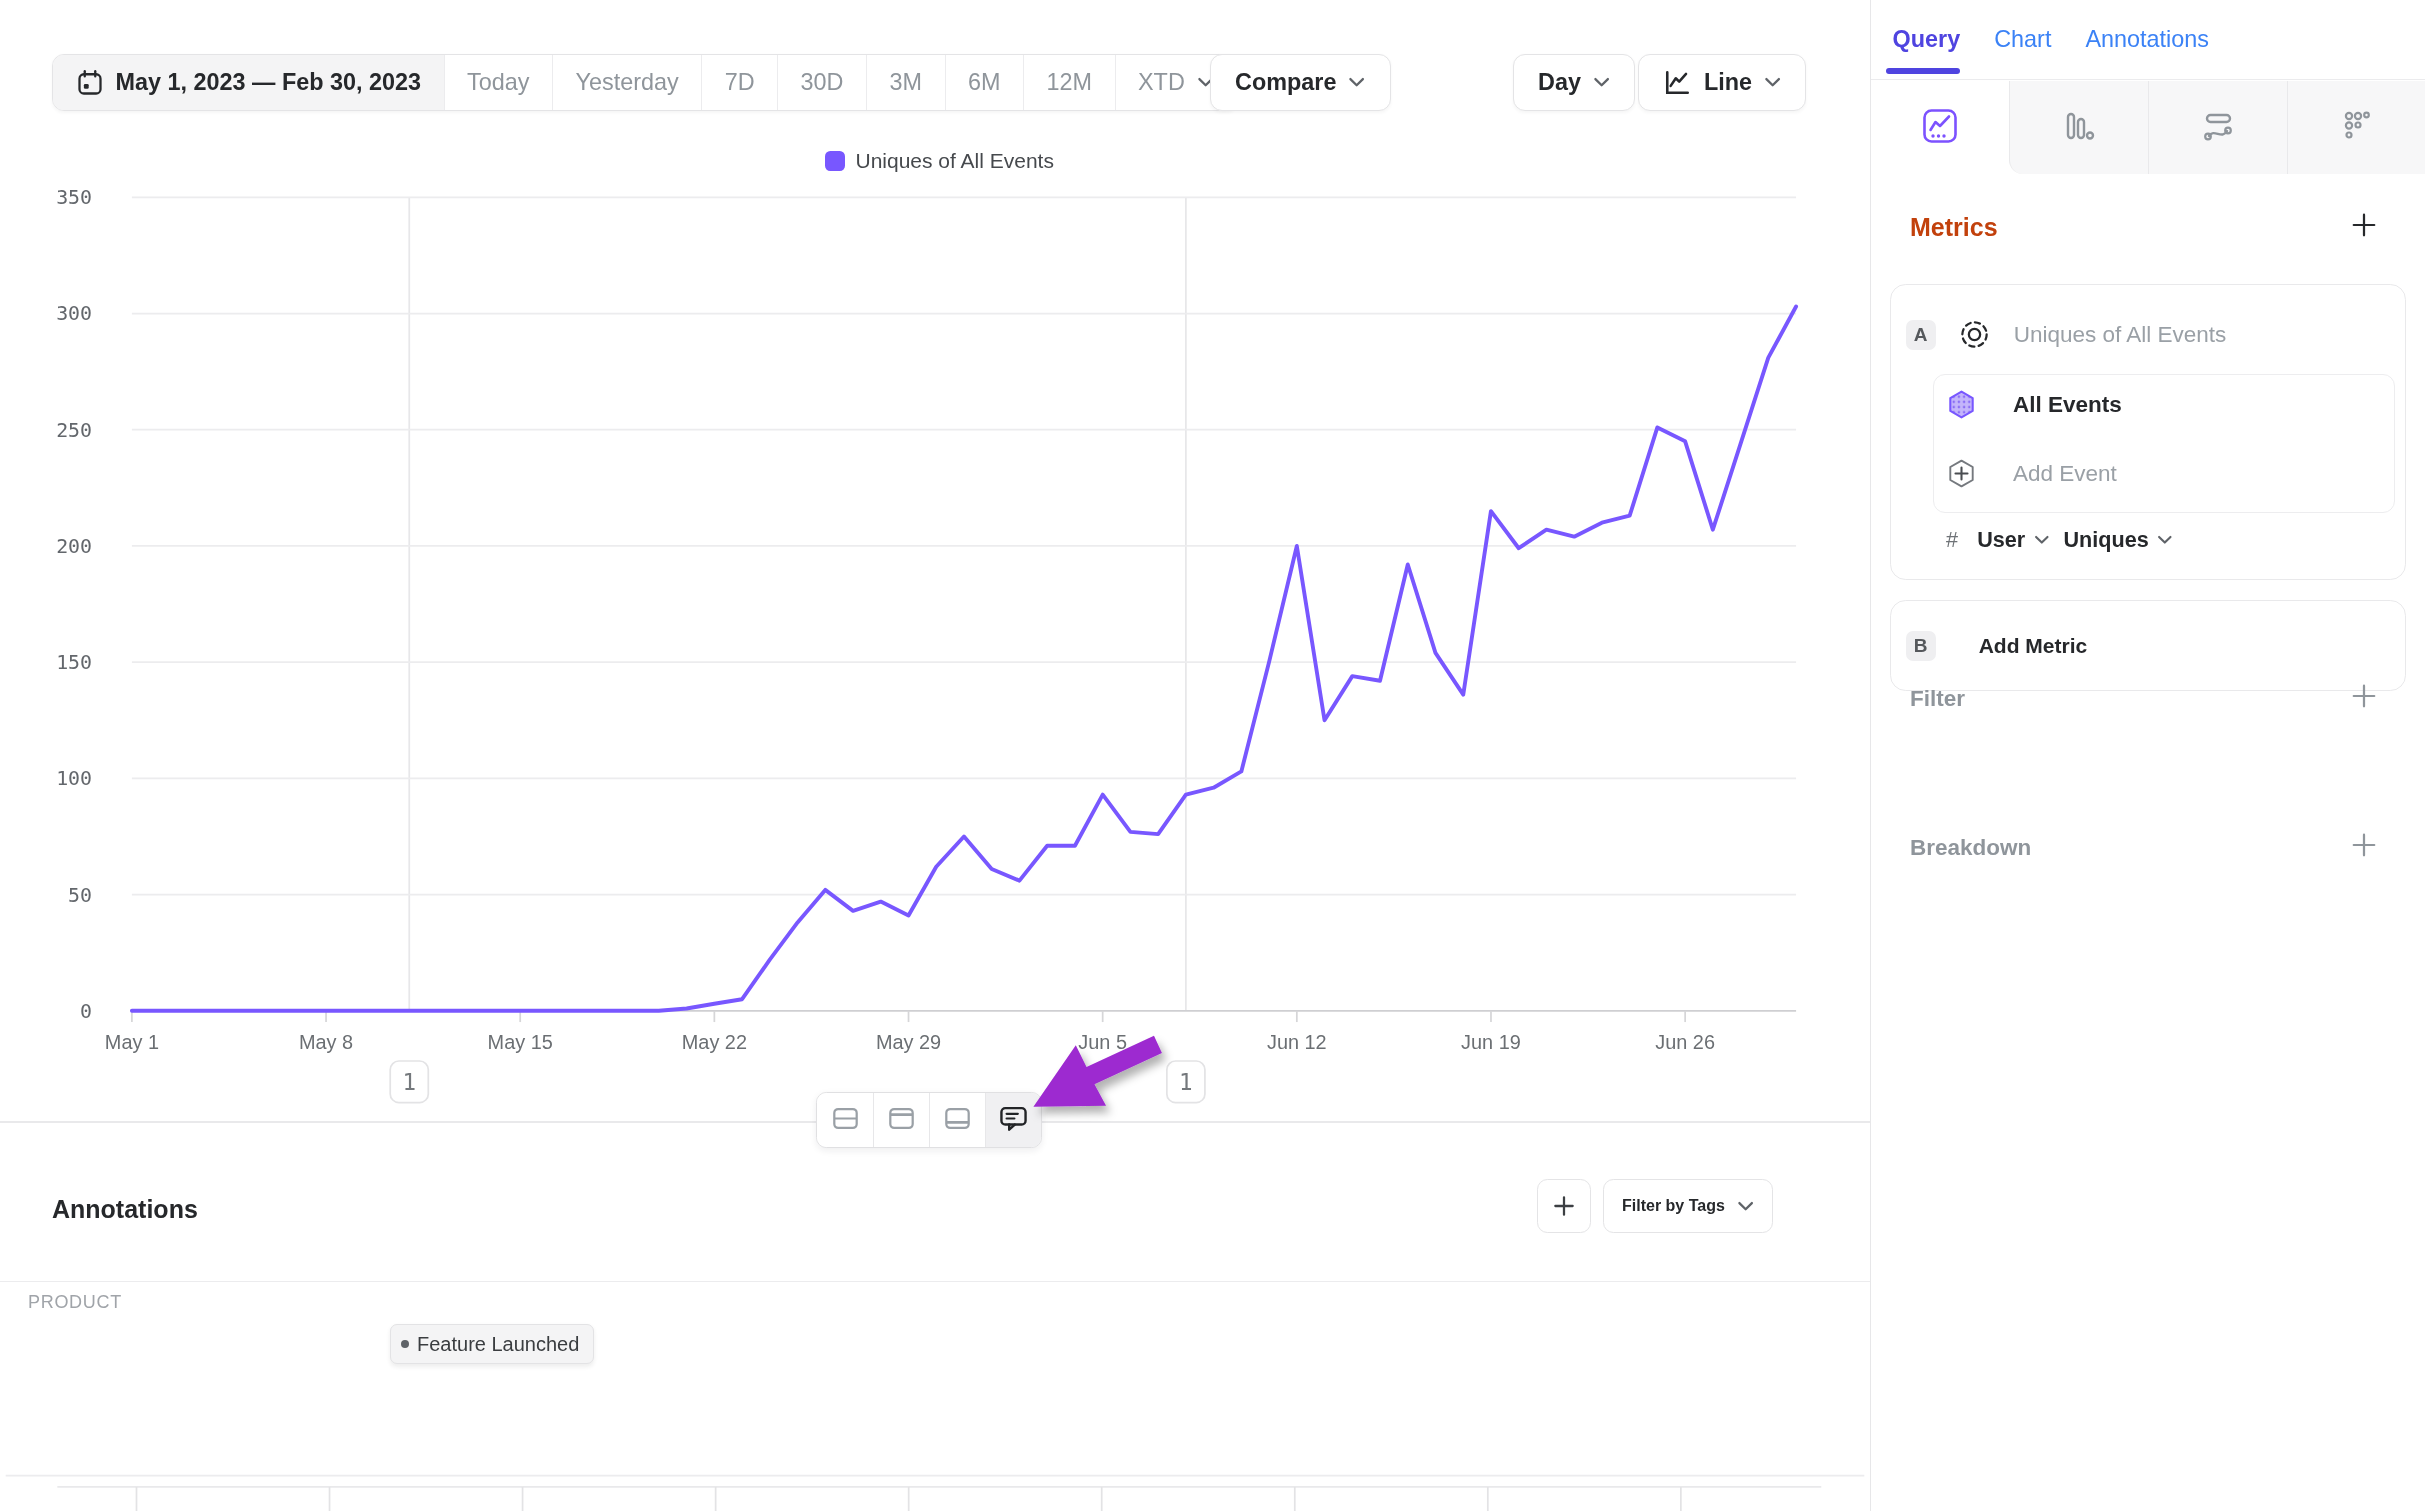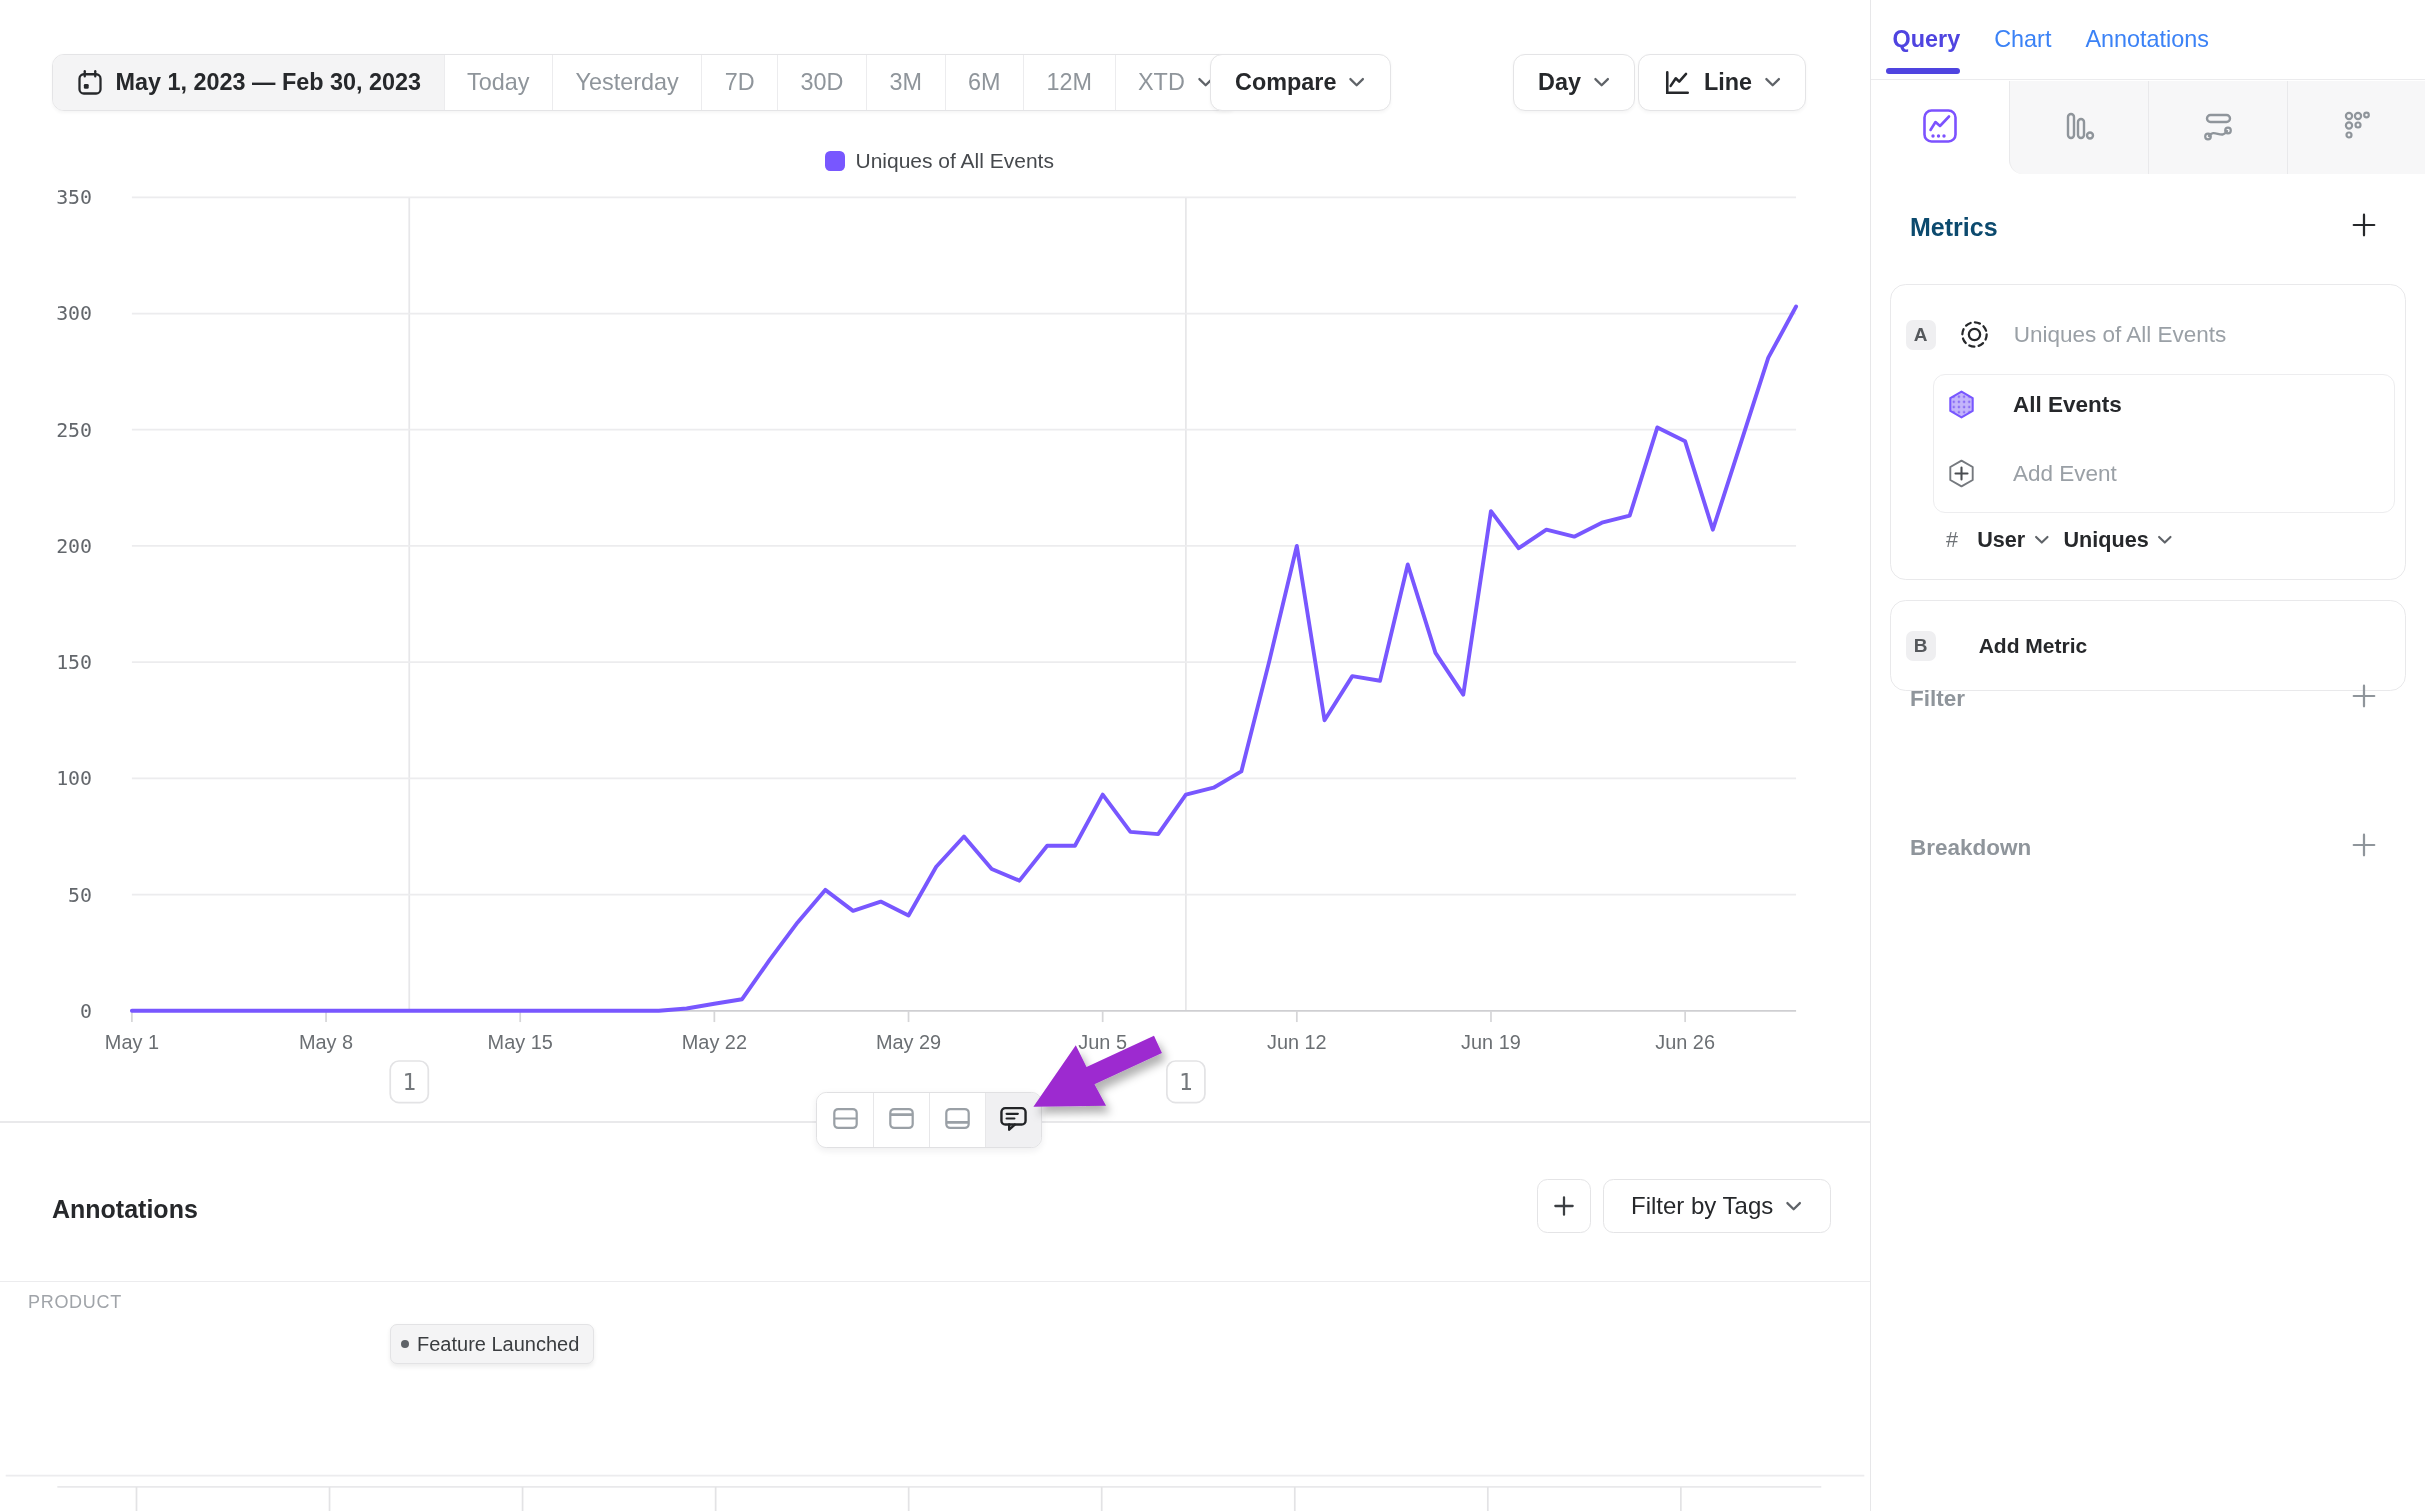--- a/index.html
+++ b/index.html
@@ -48,22 +48,22 @@
 
   
   .section-divider { position:absolute; left:0; top:1121px; width:1870px; height:1.7px;
     background:#e9e9eb; }
   .ann-title { position:absolute; left:52px; top:1195px; font-size:25px; font-weight:700;
     color:#26282b; }
   .ann-plus { position:absolute; left:1537px; top:1179px; width:54px; height:54px;
     display:flex; align-items:center; justify-content:center; border:1.7px solid #e4e4e6;
     border-radius:10.4px; background:#fff; color:#3c3f43; cursor:pointer; }
   .ann-filter { position:absolute; left:1603px; top:1179px; height:54px;
-    display:inline-flex; align-items:center; gap:12px; padding:0 27px; font-size:24px;
-    font-weight:400; color:#26282b; border:1.7px solid #e4e4e6; border-radius:10.4px;
+    display:inline-flex; align-items:center; gap:12px; padding:0 18px; font-size:16px;
+    font-weight:700; color:#26282b; border:1.7px solid #e4e4e6; border-radius:10.4px;
     background:#fff; cursor:pointer; }
   #annGroups { position:absolute; left:0; top:1281px; width:1870px; }
   .ann-row { position:relative; border-top:1.7px solid #ececee; }
   .ann-row .grp { position:absolute; left:28px; top:10.4px; font-size:18px; color:#a0a4a9;
     letter-spacing:0.7px; }
   .ann-pill { position:absolute; display:inline-flex; align-items:center; gap:7.8px;
     height:40px; padding:0 14px 0 10.4px; background:#f4f4f5; border:1.7px solid #e3e3e5;
     border-radius:7px; font-size:20px; color:#3a3d40; white-space:nowrap;
     box-shadow:0 2.6px 4.3px rgba(32,33,36,.08); cursor:pointer; }
   .ann-pill .dot { width:7.8px; height:7.8px; border-radius:50%; background:#5f6368; }
@@ -77,21 +77,21 @@
   .sb-tab.active { color:#4f44e0; font-weight:700; }
   .sb-tab.active .underline { position:absolute; left:-7px; bottom:5.2px; width:74px;
     height:6px; border-radius:3.5px; background:#4f44e0; }
   .sb-charttypes { position:absolute; left:0; top:81px; width:100%; height:93px;
     display:flex; }
   .sb-ct { flex:1; display:flex; align-items:center; justify-content:center;
     color:#8f959b; cursor:pointer; background:#f7f7f8; border-left:1.7px solid #e9e9eb; }
   .sb-ct.active { background:#fff; color:#7c52ff; border-left:none; }
   .sb-ct.first-gray { border-bottom-left-radius:14px; }
   .metrics-head { position:absolute; left:39px; top:213px; font-size:25px;
-    font-weight:700; color:#0c4a6e;text-align:center; }
+    font-weight:700; color:#c2410c;text-align:center; }
   .metrics-add { position:absolute; left:479px; top:211px; color:#26282b; cursor:pointer; }
   .card { position:absolute; left:19px; width:516px; background:#fff;
     border:1.7px solid #e9e9eb; border-radius:15.6px; }
   .card.a { top:284px; height:296px; }
   .card.b { top:600px; height:91px; display:flex; align-items:center; }
   .badge { display:inline-flex; align-items:center; justify-content:center;
     width:30px; height:30px; border-radius:7px; background:#efeff1; color:#55585c;
     font-size:19px; font-weight:700; }
   .metric-row { position:absolute; left:14.7px; top:33px; display:flex;
     align-items:center; gap:22.5px; }

